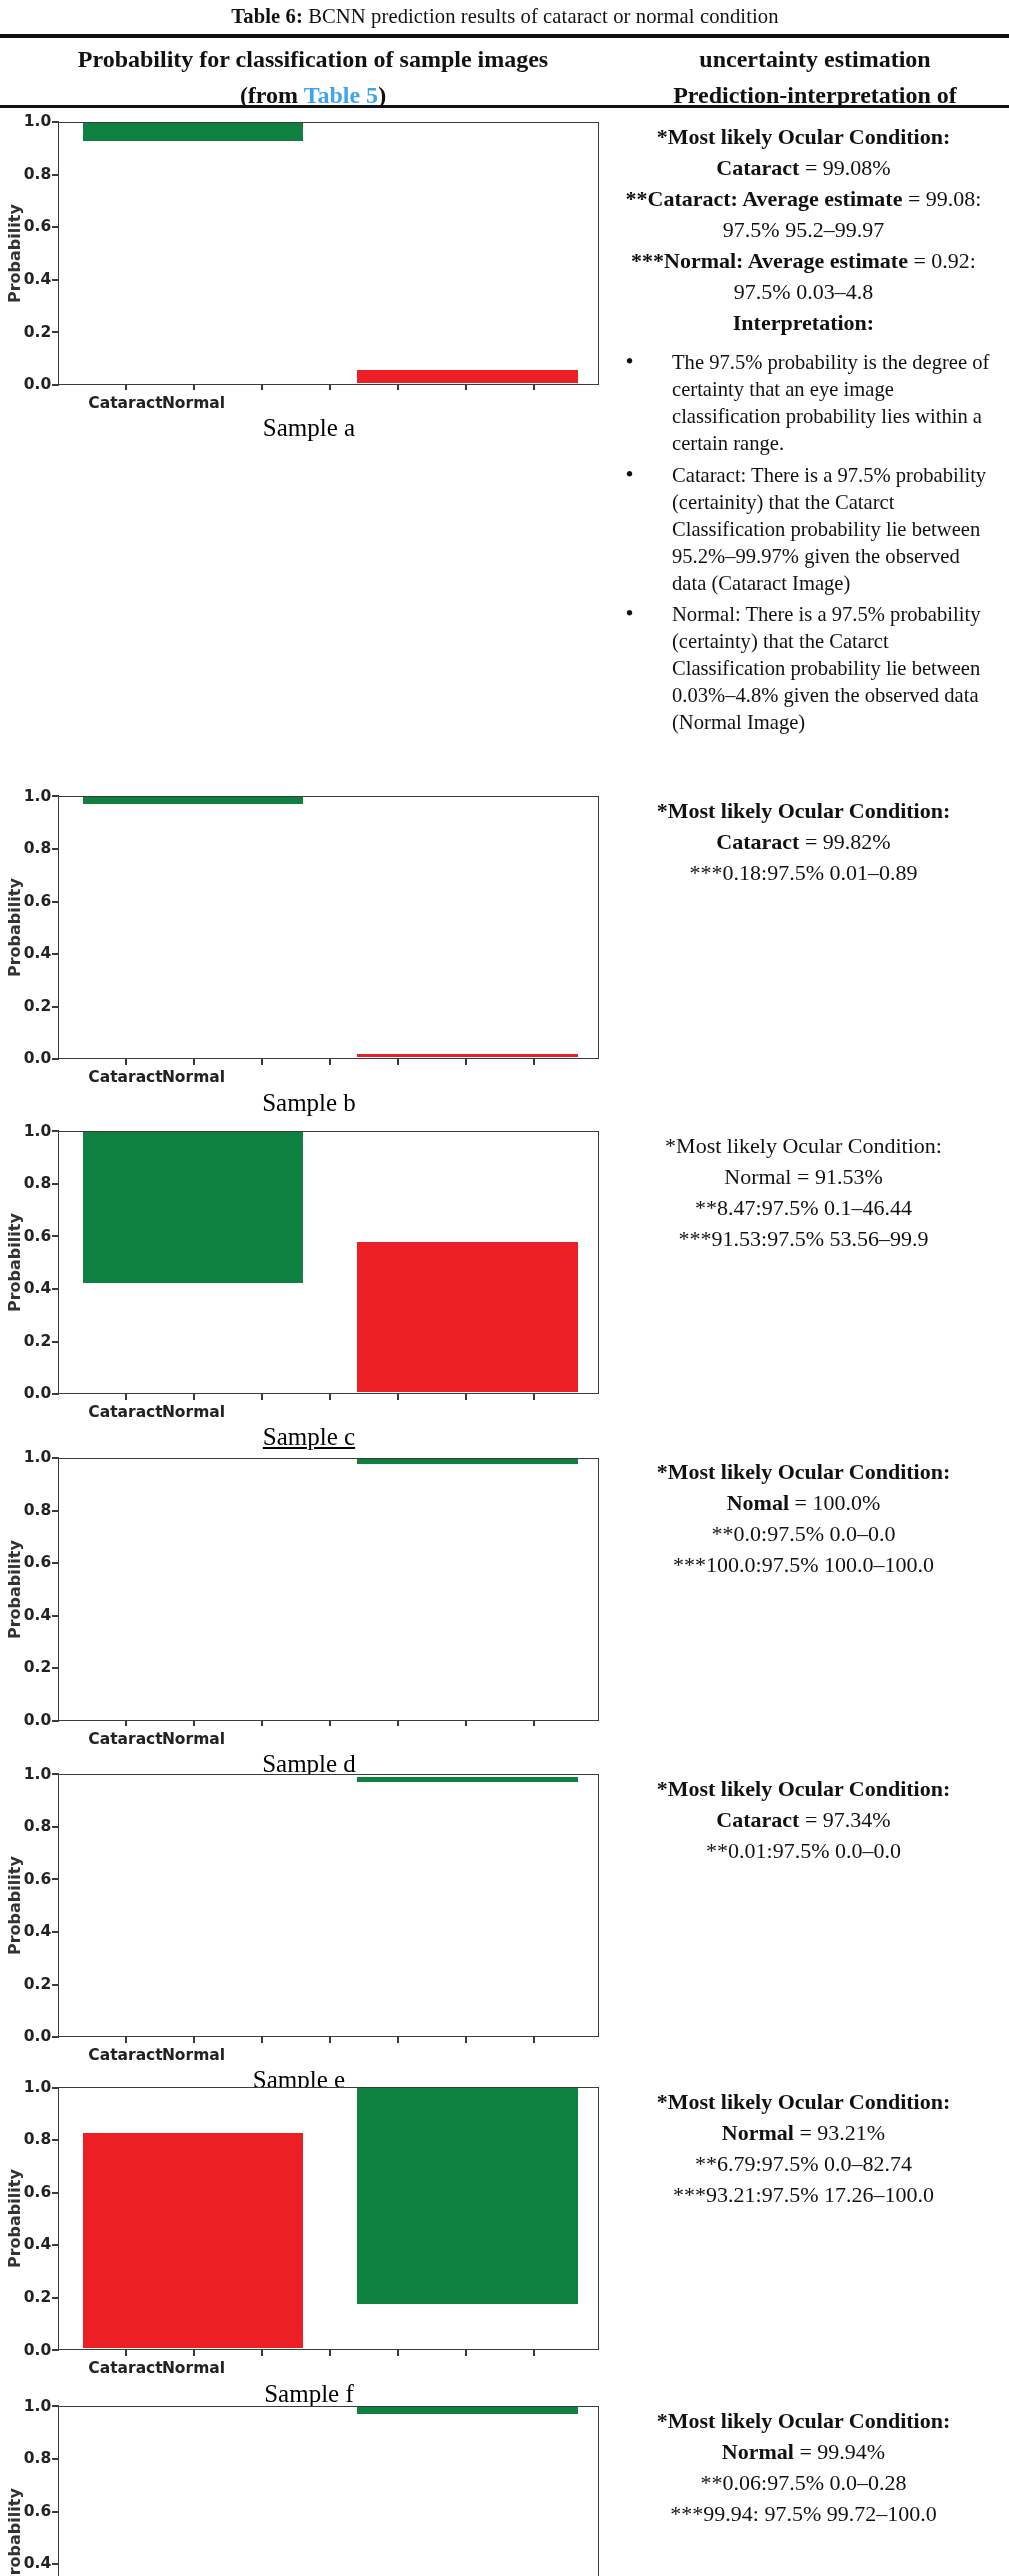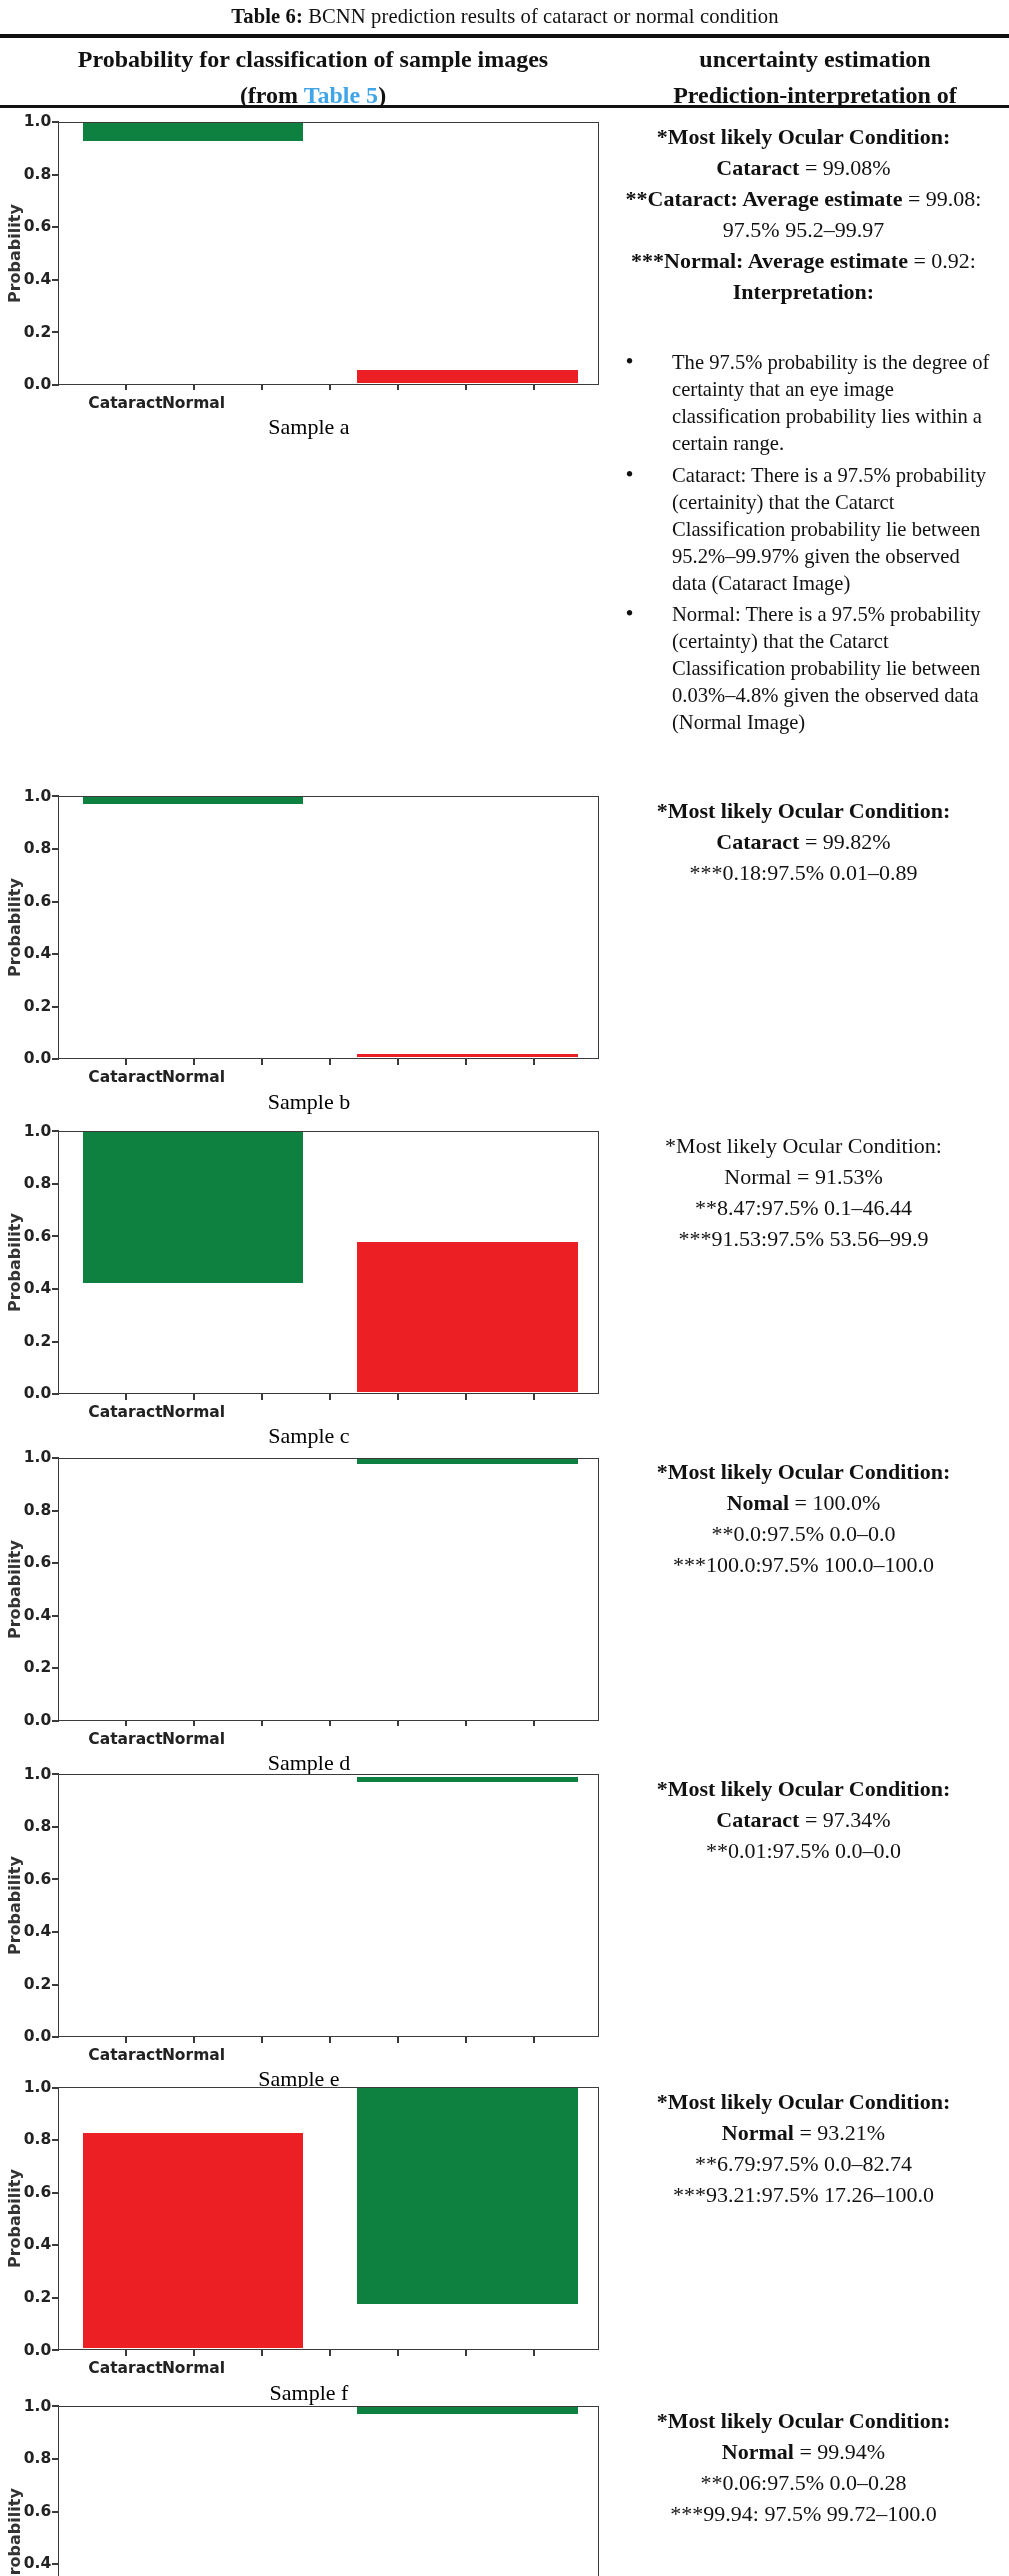--- a/index.html
+++ b/index.html
@@ -41,21 +41,21 @@
   .plotbox{
     position:absolute;border:1.5px solid #3b3b3b;box-sizing:border-box;background:#fff;
   }
   .bar{position:absolute;}
   .xlab{
     position:absolute;width:103px;text-align:center;
     font-family:"DejaVu Sans","Liberation Sans",sans-serif;
     font-size:15.5px;font-weight:600;color:#222;
   }
   .caption{
-    position:absolute;text-align:center;font-size:22px;color:#000;
+    position:absolute;text-align:center;font-size:25px;color:#000;
   }
   .ptext{position:absolute;text-align:center;font-size:22px;line-height:31px;}
   .ptext .b{font-weight:bold;}
   .pline{min-height:31px;}
   .bullets{position:absolute;text-align:left;font-size:20.6px;line-height:27px;}
   .bullet{position:relative;padding-left:61px;margin-bottom:4.6px;}
   .bullet .dot{position:absolute;left:14.4px;top:-1px;font-size:23px;}
 </style>
 </head>
 <body>
@@ -107,20 +107,21 @@
       <div class="tickmark" style="left: 533px; top: 384px; width: 1.5px; height: 6.2px;"></div>
       <div class="xlab" style="left: 74px; top: 394px;">Cataract</div>
       <div class="xlab" style="left: 142px; top: 394px;">Normal</div>
       <div class="caption" style="left: 58px; width: 502px; top: 414px;">Sample a</div>
       <div class="ptext" style="left: 600px; width: 407px; top: 121px;">
         <div class="pline"><span class="b">*Most likely Ocular Condition:</span></div>
         <div class="pline"><span class="b">Cataract</span><span> = 99.08%</span></div>
         <div class="pline"><span class="b">**Cataract: Average estimate</span><span> = 99.08:</span></div>
         <div class="pline"><span>97.5% 95.2–99.97</span></div>
         <div class="pline"><span class="b">***Normal: Average estimate</span><span> = 0.92:</span></div>
+        <div class="pline"><span>97.5% 0.03–4.8</span></div>
         <div class="pline"><span class="b">Interpretation:</span></div>
       </div>
       <div class="bullets" style="left: 611px; width: 385px; top: 349px;">
         <div class="bullet"><span class="dot">•</span><span>The 97.5% probability is the degree of certainty that an eye image classification probability lies within a certain range.</span></div>
         <div class="bullet"><span class="dot">•</span><span>Cataract: There is a 97.5% probability (certainity) that the Catarct Classification probability lie between 95.2%–99.97% given the observed data (Cataract Image)</span></div>
         <div class="bullet"><span class="dot">•</span><span>Normal: There is a 97.5% probability (certainty) that the Catarct Classification probability lie between 0.03%–4.8% given the observed data (Normal Image)</span></div>
       </div>
       <div class="ylab abs" style="left: 6.2px; top: 796px; width: 17.5px; height: 263px;">Probability</div>
       <div class="ytick-label" style="left: 11.3px; width: 40px; top: 787px;">1.0</div>
       <div class="tickmark" style="left: 52px; top: 795px; width: 6.7px; height: 1.5px;"></div>
@@ -172,21 +173,21 @@
       </div>
       <div class="tickmark" style="left: 125px; top: 1394px; width: 1.5px; height: 6.2px;"></div>
       <div class="tickmark" style="left: 193px; top: 1394px; width: 1.5px; height: 6.2px;"></div>
       <div class="tickmark" style="left: 261px; top: 1394px; width: 1.5px; height: 6.2px;"></div>
       <div class="tickmark" style="left: 329px; top: 1394px; width: 1.5px; height: 6.2px;"></div>
       <div class="tickmark" style="left: 397px; top: 1394px; width: 1.5px; height: 6.2px;"></div>
       <div class="tickmark" style="left: 465px; top: 1394px; width: 1.5px; height: 6.2px;"></div>
       <div class="tickmark" style="left: 533px; top: 1394px; width: 1.5px; height: 6.2px;"></div>
       <div class="xlab" style="left: 74px; top: 1403px;">Cataract</div>
       <div class="xlab" style="left: 142px; top: 1403px;">Normal</div>
-      <div class="caption" style="left: 58px; width: 502px; top: 1423px;">Sample c</div>
+      <div class="caption" style="left: 58px; width: 502px; top: 1423px; text-decoration: underline;">Sample c</div>
       <div class="ptext" style="left: 600px; width: 407px; top: 1130px;">
         <div class="pline"><span>*Most likely Ocular Condition:</span></div>
         <div class="pline"><span>Normal = 91.53%</span></div>
         <div class="pline"><span>**8.47:97.5% 0.1–46.44</span></div>
         <div class="pline"><span>***91.53:97.5% 53.56–99.9</span></div>
       </div>
       <div class="ylab abs" style="left: 6.2px; top: 1458px; width: 17.5px; height: 263px;">Probability</div>
       <div class="ytick-label" style="left: 11.3px; width: 40px; top: 1448px;">1.0</div>
       <div class="tickmark" style="left: 52px; top: 1457px; width: 6.7px; height: 1.5px;"></div>
       <div class="ytick-label" style="left: 11.3px; width: 40px; top: 1501px;">0.8</div>

